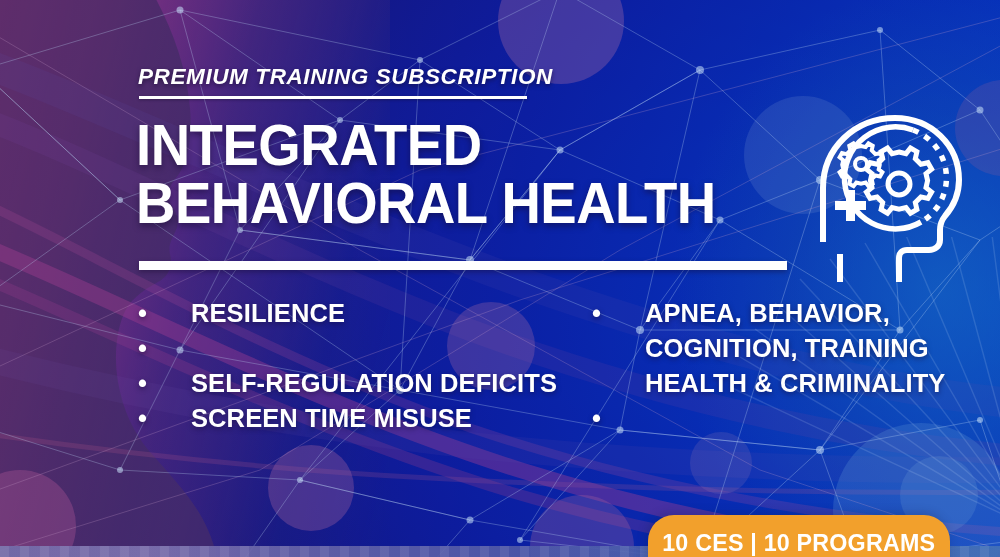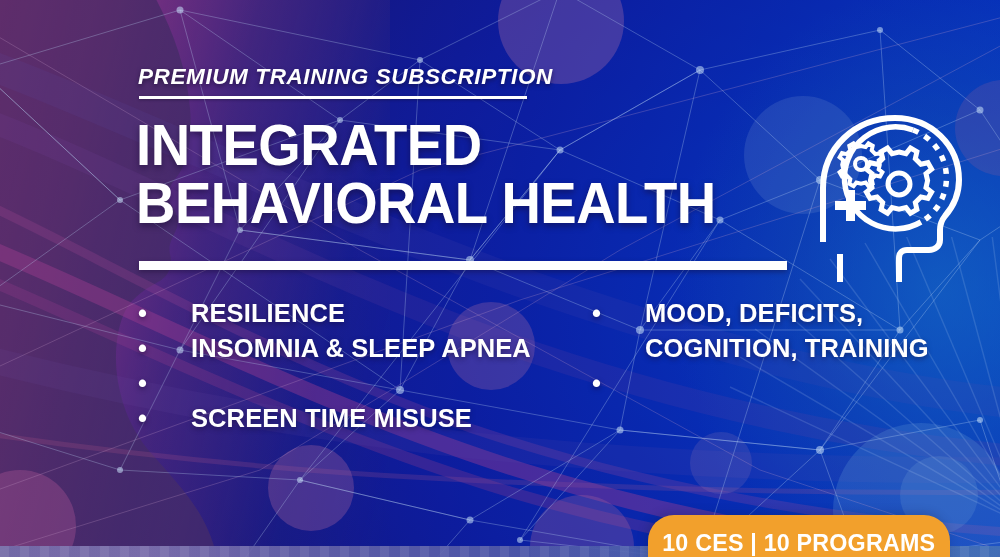--- a/index.html
+++ b/index.html
@@ -407,41 +407,42 @@
     <div class="bullets">
       <div class="bullet-col bullet-col-left">
         <div class="bullet">
           <span class="dot">•</span>
           <span class="btxt">
               <span>RESILIENCE</span>
             </span>
         </div>
         <div class="bullet">
           <span class="dot">•</span>
+        </div>
+        <div class="bullet">
+          <span class="dot">•</span>
           <span class="btxt">
-              <span>INSOMNIA  &amp; SLEEP APNEA</span>
+              <span>SELF-REGULATION DEFICITS</span>
             </span>
-        </div>
-        <div class="bullet">
-          <span class="dot">•</span>
         </div>
         <div class="bullet">
           <span class="dot">•</span>
           <span class="btxt">
               <span>SCREEN TIME MISUSE</span>
             </span>
         </div>
       </div>
 
       <div class="bullet-col bullet-col-right">
         <div class="bullet">
           <span class="dot">•</span>
           <span class="btxt">
-            <span>MOOD, DEFICITS,</span>
+            <span>APNEA, BEHAVIOR,</span>
             <span>COGNITION, TRAINING</span>
+            <span>HEALTH &amp; CRIMINALITY</span>
           </span>
         </div>
         <div class="bullet">
           <span class="dot">•</span>
         </div>
       </div>
     </div>
 
     <div class="badge">
       <span class="badge-text">10 CES | 10 PROGRAMS</span>

